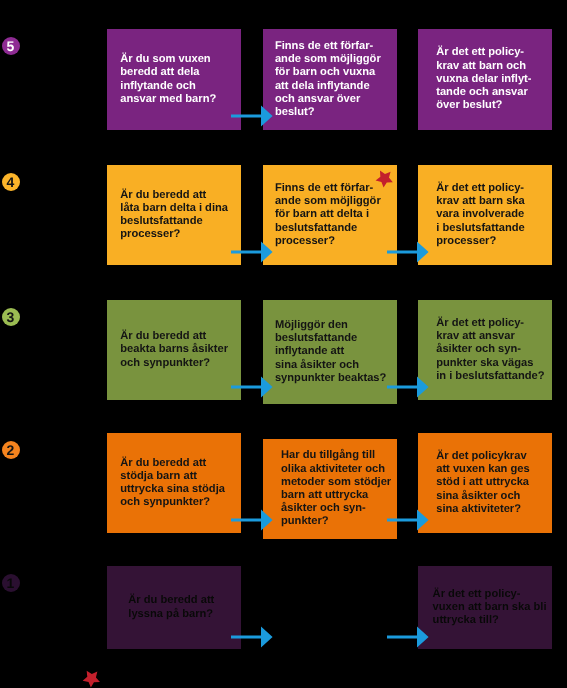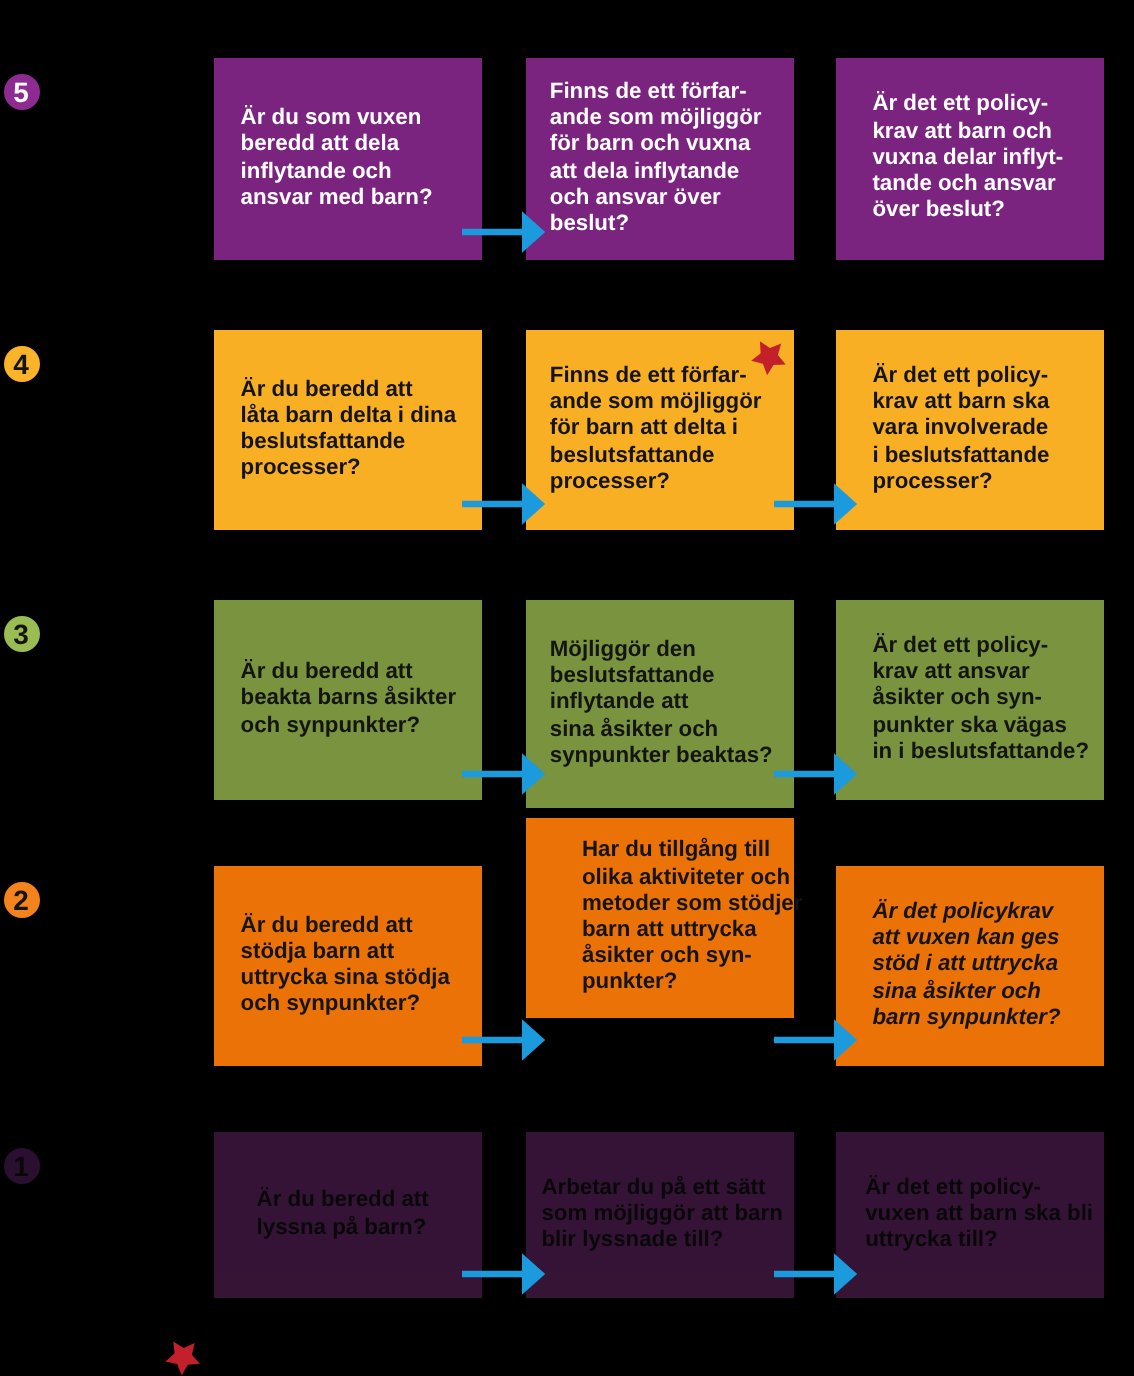--- a/index.html
+++ b/index.html
@@ -75,41 +75,38 @@
 <div class="arrow" style="left:387px;top:376px;"><svg width="43" height="22" viewBox="0 0 43 22" aria-hidden="true">
         <path d="M0 9.4 L30 9.4 L30 0.6 L41.6 11 L30 21.4 L30 12.6 L0 12.6 Z" fill="#1B9BDD"></path>
       </svg></div>
 
 <div class="badge" style="left:1.5px;top:440.5px;background:#F4831E;color:#141414;">
       <span>2</span>
     </div>
 <div class="card" style="left:107px;top:433px;width:134px;height:100px;background:#EA7206;padding-left:13.3px;">
 <p class="card-text" style="color:#141414;font-size:11.15px;line-height:13.2px;"><span>Är du beredd att</span><br><span>stödja barn att</span><br><span>uttrycka sina stödja</span><br><span>och synpunkter?</span></p>
 </div>
-<div class="card" style="left:263px;top:409px;width:134px;height:100px;background:#EA7206;padding-left:28px;">
+<div class="card" style="left:263px;top:439px;width:134px;height:100px;background:#EA7206;padding-left:18px;">
 <p class="card-text" style="color:#141414;font-size:11.15px;line-height:13.2px;"><span>Har du tillgång till</span><br><span>olika aktiviteter och</span><br><span>metoder som stödjer</span><br><span>barn att uttrycka</span><br><span>åsikter och syn-</span><br><span>punkter?</span></p>
 </div>
 <div class="card" style="left:418px;top:433px;width:134px;height:100px;background:#EA7206;padding-left:18.2px;">
-<p class="card-text" style="color:#141414;font-size:11.15px;line-height:13.2px;font-style:italic;"><span>Är det policykrav</span><br><span>att vuxen kan ges</span><br><span>stöd i att uttrycka</span><br><span>sina åsikter och</span><br><span>barn synpunkter?</span></p>
+<p class="card-text" style="color:#141414;font-size:11.15px;line-height:13.2px;"><span>Är det policykrav</span><br><span>att vuxen kan ges</span><br><span>stöd i att uttrycka</span><br><span>sina åsikter och</span><br><span>sina aktiviteter?</span></p>
 </div>
 <div class="arrow" style="left:231px;top:509px;"><svg width="43" height="22" viewBox="0 0 43 22" aria-hidden="true">
         <path d="M0 9.4 L30 9.4 L30 0.6 L41.6 11 L30 21.4 L30 12.6 L0 12.6 Z" fill="#1B9BDD"></path>
       </svg></div>
 <div class="arrow" style="left:387px;top:509px;"><svg width="43" height="22" viewBox="0 0 43 22" aria-hidden="true">
         <path d="M0 9.4 L30 9.4 L30 0.6 L41.6 11 L30 21.4 L30 12.6 L0 12.6 Z" fill="#1B9BDD"></path>
       </svg></div>
 
 <div class="badge dim" style="left:1.5px;top:573.5px;background:#60246D;color:#141414;">
       <span>1</span>
     </div>
 <div class="card dim" style="left:107px;top:566px;width:134px;height:83px;background:#782D7B;padding-left:21.3px;">
 <p class="card-text" style="color:#141414;font-size:11.15px;line-height:13.2px;"><span>Är du beredd att</span><br><span>lyssna på barn?</span></p>
-</div>
-<div class="card dim" style="left:263px;top:566px;width:134px;height:83px;background:#782D7B;padding-left:7.7px;">
-<p class="card-text" style="color:#141414;font-size:11.15px;line-height:13.2px;"><span>Arbetar du på ett sätt</span><br><span>som möjliggör att barn</span><br><span>blir lyssnade till?</span></p>
 </div>
 <div class="card dim" style="left:418px;top:566px;width:134px;height:83px;background:#782D7B;padding-left:14.6px;">
 <p class="card-text" style="color:#141414;font-size:11.15px;line-height:13.2px;"><span>Är det ett policy-</span><br><span>vuxen att barn ska bli</span><br><span>uttrycka till?</span></p>
 </div>
 <div class="arrow" style="left:231px;top:626px;"><svg width="43" height="22" viewBox="0 0 43 22" aria-hidden="true">
         <path d="M0 9.4 L30 9.4 L30 0.6 L41.6 11 L30 21.4 L30 12.6 L0 12.6 Z" fill="#1B9BDD"></path>
       </svg></div>
 <div class="arrow" style="left:387px;top:626px;"><svg width="43" height="22" viewBox="0 0 43 22" aria-hidden="true">
         <path d="M0 9.4 L30 9.4 L30 0.6 L41.6 11 L30 21.4 L30 12.6 L0 12.6 Z" fill="#1B9BDD"></path>
       </svg></div>

